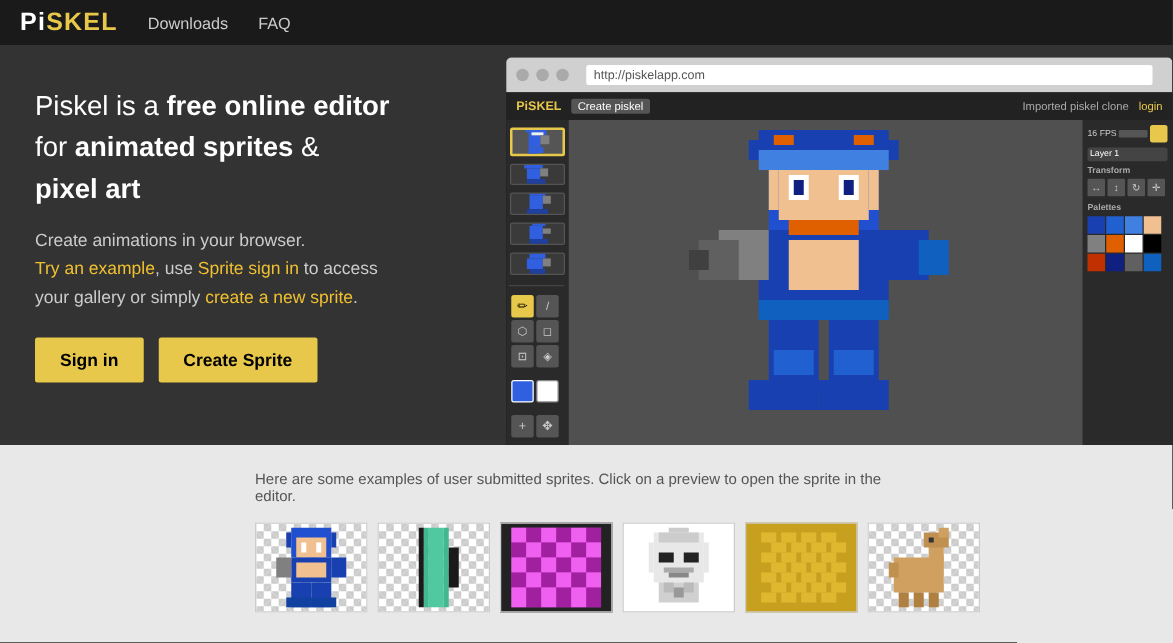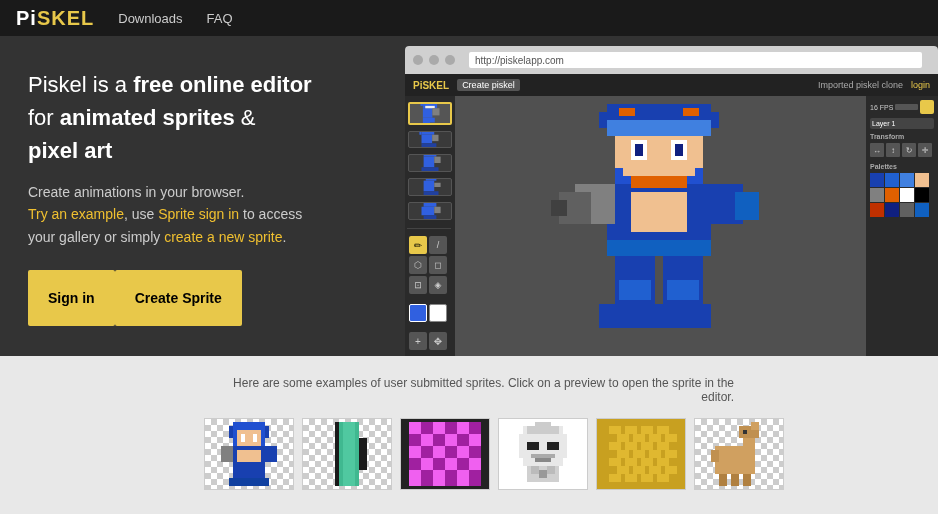--- a/index.html
+++ b/index.html
@@ -27,28 +27,28 @@
       width: 395px; padding: 32px 28px; flex-shrink: 0;
     }
     .hero-tagline {
       font-size: 22px; line-height: 1.5; margin-bottom: 14px; color: #fff;
     }
     .hero-tagline strong { font-weight: bold; }
     .hero-sub {
       font-size: 14px; color: #ccc; line-height: 1.6; margin-bottom: 22px;
     }
     .hero-sub a { color: #f0c030; text-decoration: none; }
-    .hero-buttons { display: flex; }
+    .hero-buttons { display: flex; gap: 12px; }
     .btn-signin {
       background: #e8c84a; color: #000; font-size: 14px; font-weight: bold;
       border: none; padding: 10px 20px; cursor: pointer; border-radius: 2px;
     }
     .btn-create {
       background: #e8c84a; color: #000; font-size: 14px; font-weight: bold;
-      border: none; padding: 20px 20px; cursor: pointer; border-radius: 2px;
+      border: none; padding: 10px 20px; cursor: pointer; border-radius: 2px;
     }
 
     .hero-right {
       flex: 1; position: relative; overflow: hidden;
     }
 
     
     .browser-mockup {
       position: absolute; top: 10px; left: 10px; right: 0; bottom: 0;
       background: #000000; border-radius: 4px 4px 0 0;
@@ -86,21 +86,21 @@
     .piskel-sidebar-right {
       width: 72px; background: #2a2a2a; padding: 4px; font-size: 8px; color: #ccc; overflow: hidden;
     }
 
     
     .examples-section {
       background: #e8e8e8; padding: 20px 0; min-height: 158px;
     }
     .examples-inner { max-width: 938px; margin: 0 auto; padding: 0 204px; }
     .examples-title { font-size: 18px; font-weight: bold; color: #222; margin-bottom: 6px; }
-    .examples-desc { font-size: 12px; color: #555; margin-bottom: 14px; text-align: right; }
+    .examples-desc { font-size: 12px; color: #555; margin-bottom: 14px; }
     .sprites-row { display: flex; gap: 8px; align-items: flex-end; }
     .sprite-item { display: flex; flex-direction: column; align-items: center; }
     .sprite-thumb {
       width: 90px; height: 72px; border: 1px solid #ccc; display: flex; align-items: center; justify-content: center; position: relative; overflow: hidden; cursor: pointer;
     }
 
     
     .checker-bg {
       background-image: linear-gradient(45deg, #ccc 25%, transparent 25%),
         linear-gradient(-45deg, #ccc 25%, transparent 25%),

